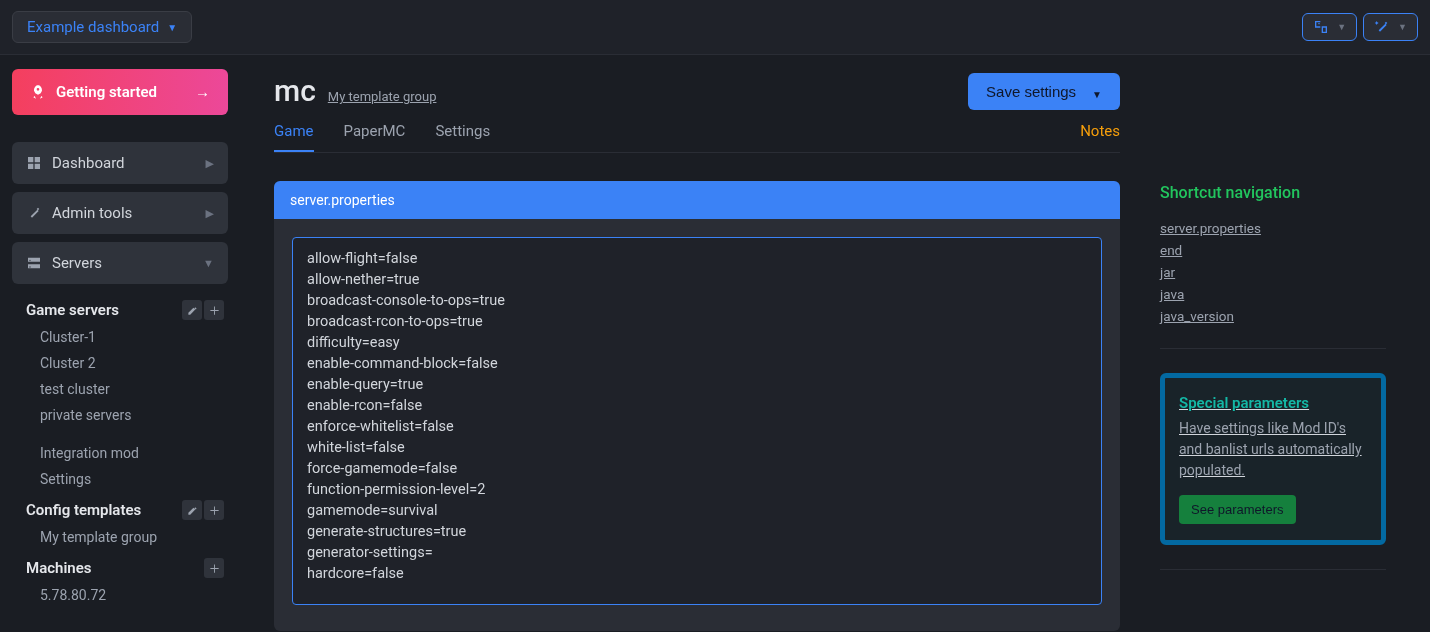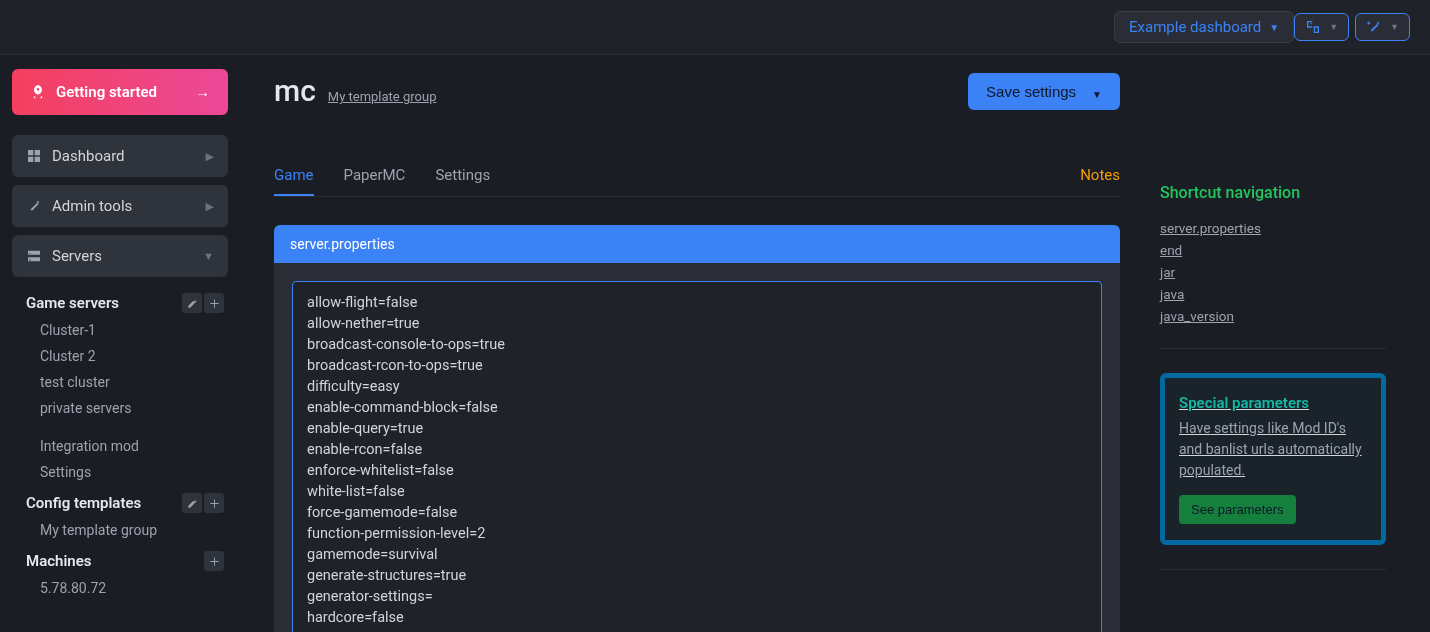--- a/index.html
+++ b/index.html
@@ -11,22 +11,22 @@
   height: 632px;
   overflow: hidden;
 }
 
 
 .topbar {
   height: 55px;
   background: #1f2229;
   display: flex;
   align-items: center;
-  justify-content: flex-end;
-  padding: 0 20px;
+  justify-content: space-between;
+  padding: 0 12px;
   border-bottom: 1px solid #2a2d35;
 }
 .dashboard-selector {
   background: #2a2d35;
   border: 1px solid #3a3d45;
   border-radius: 6px;
   padding: 6px 14px;
   display: flex;
   align-items: center;
   gap: 8px;
@@ -74,21 +74,21 @@
   background: linear-gradient(90deg, #f43f5e, #ec4899);
   border-radius: 6px;
   padding: 14px 18px;
   display: flex;
   align-items: center;
   gap: 10px;
   color: #fff;
   font-weight: 600;
   font-size: 15px;
   cursor: pointer;
-  margin-bottom: 20px;
+  margin-bottom: 27px;
 }
 .getting-started .arrow { margin-left: auto; }
 
 .nav-section {
   background: #2f333b;
   border-radius: 6px;
   padding: 12px 14px;
   display: flex;
   align-items: center;
   gap: 10px;
@@ -162,21 +162,20 @@
   gap: 16px;
   cursor: pointer;
 }
 .save-btn .chev { font-size: 10px; color: #0f172a; }
 
 .tabs {
   display: flex;
   gap: 30px;
   border-bottom: 1px solid #2a2d35;
   margin-bottom: 28px;
-  margin-top: 44px;
 }
 .tab {
   padding: 0 0 10px 0;
   font-size: 15px;
   color: #9ca3af;
   cursor: pointer;
   border-bottom: 2px solid transparent;
 }
 .tab.active {
   color: #3b82f6;

